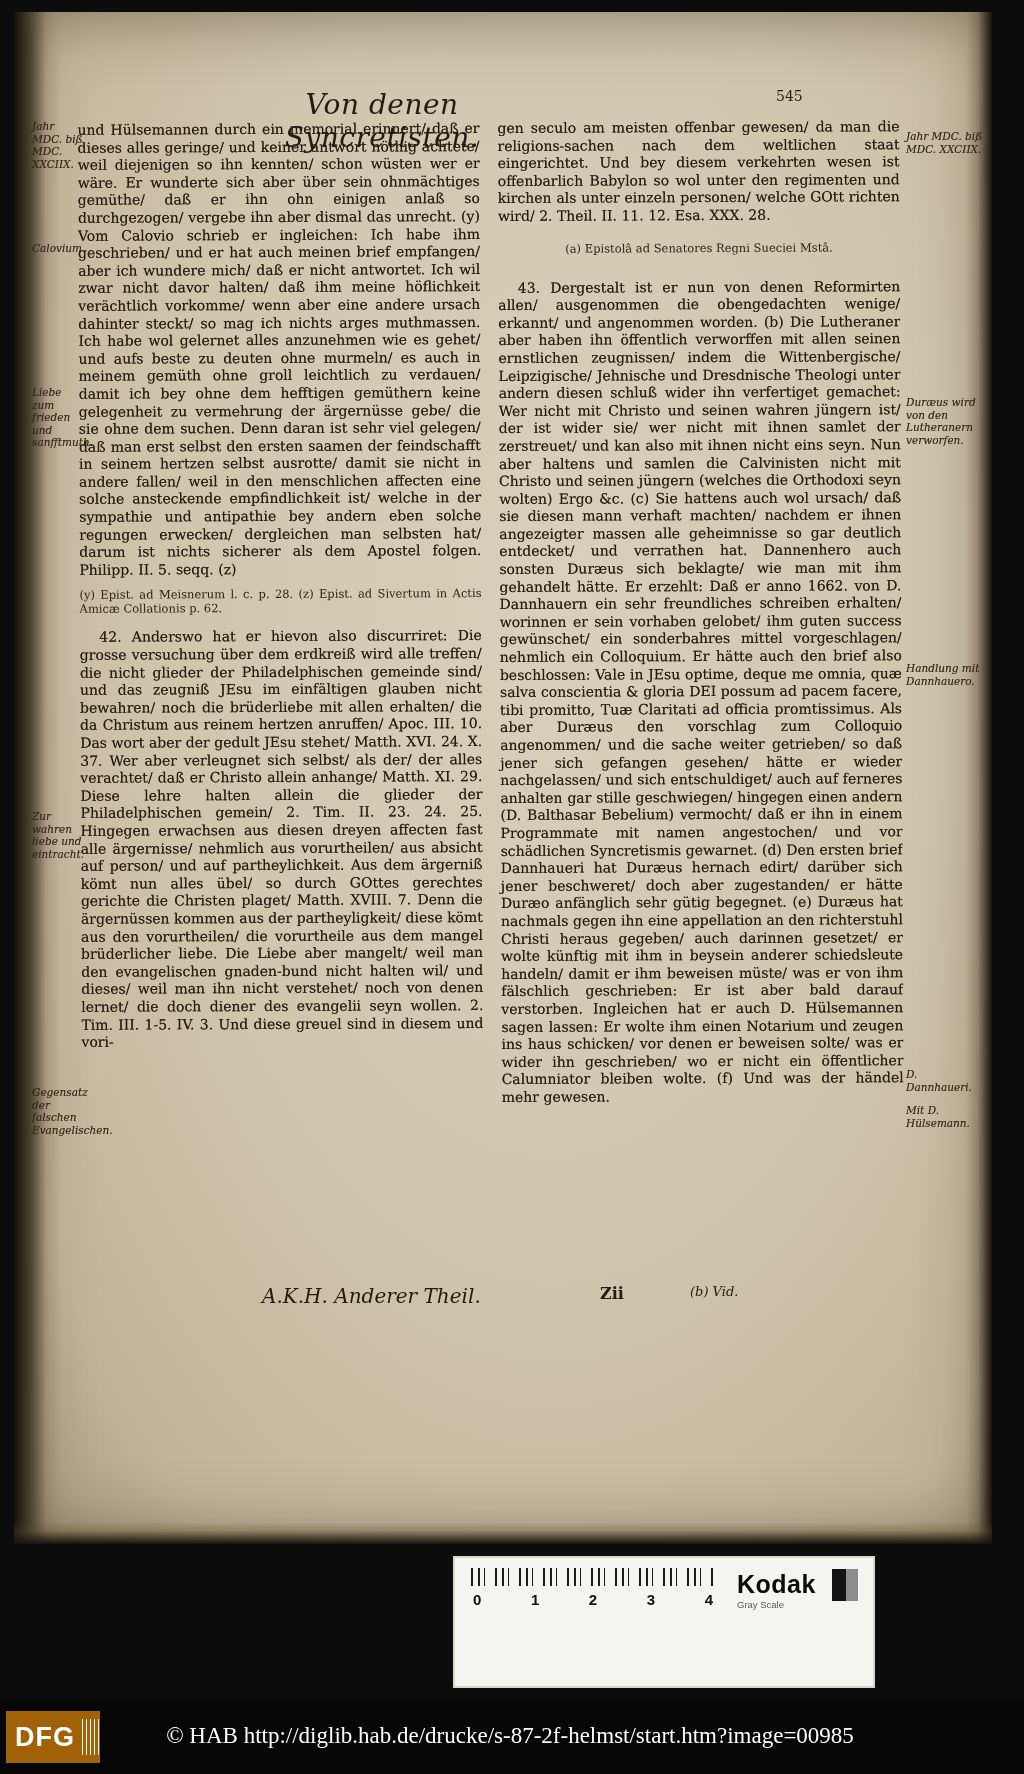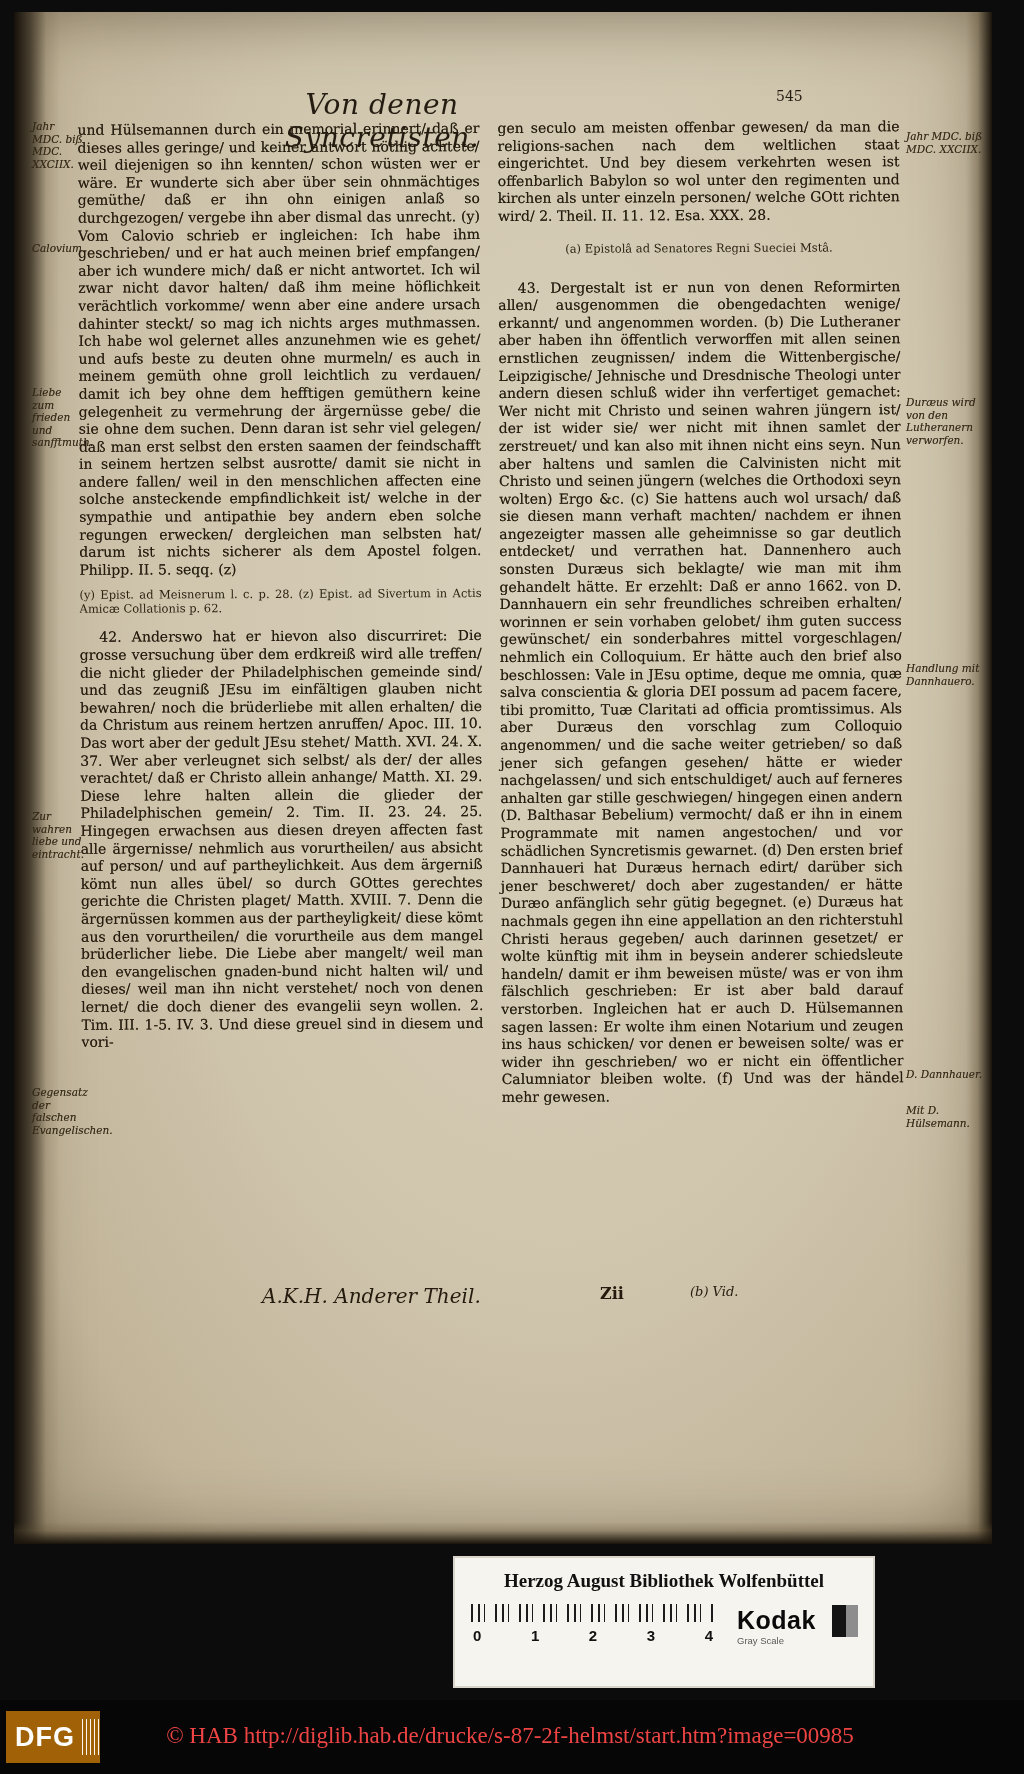--- a/index.html
+++ b/index.html
@@ -147,21 +147,21 @@
     font-weight: bold; font-size: 27px; letter-spacing: 1px;
   }
   .dfg-pattern {
     display: inline-block;
     width: 18px; height: 36px; margin-left: 7px;
     background: repeating-linear-gradient(90deg, rgba(255,255,255,0.95) 0 1.2px, rgba(0,0,0,0) 1.2px 4px);
   }
   .copyright {
     position: absolute; left: 110px; top: 23px; width: 800px;
     text-align: center;
-    color: #ef4444;
+    color: #ffffff;
     font-family: "Liberation Serif", serif;
     font-size: 23px;
   }
 </style>
 </head>
 <body>
 
 <div>
 
   <div class="paper">
@@ -176,21 +176,21 @@
 
     <div class="mnote ml" style="top:108px">Jahr MDC. biß MDC. XXCIIX.</div>
     <div class="mnote ml" style="top:230px">Calovium.</div>
     <div class="mnote ml" style="top:374px">Liebe zum frieden und sanfftmuth.</div>
     <div class="mnote ml" style="top:798px">Zur wahren liebe und eintracht.</div>
     <div class="mnote ml" style="top:1074px">Gegensatz der falschen Evangelischen.</div>
 
     <div class="mnote mr" style="top:118px">Jahr MDC. biß MDC. XXCIIX.</div>
     <div class="mnote mr" style="top:384px">Duræus wird von den Lutheranern verworfen.</div>
     <div class="mnote mr" style="top:650px">Handlung mit Dannhauero.</div>
-    <div class="mnote mr" style="top:1056px">D. Dannhauer.</div>
+    <div class="mnote mr" style="top:1056px">D. Dannhaueri.</div>
     <div class="mnote mr" style="top:1092px">Mit D. Hülsemann.</div>
 
     <div class="columns">
       <div class="col">
         <p class="body-par">und Hülsemannen durch ein memorial erinnert/ daß er dieses alles geringe/ und keiner antwort nöthig achtete/ weil diejenigen so ihn kennten/ schon wüsten wer er wäre. Er wunderte sich aber über sein ohnmächtiges gemüthe/ daß er ihn ohn einigen anlaß so durchgezogen/ vergebe ihn aber dismal das unrecht. (y) Vom Calovio schrieb er ingleichen: Ich habe ihm geschrieben/ und er hat auch meinen brief empfangen/ aber ich wundere mich/ daß er nicht antwortet. Ich wil zwar nicht davor halten/ daß ihm meine höflichkeit verächtlich vorkomme/ wenn aber eine andere ursach dahinter steckt/ so mag ich nichts arges muthmassen. Ich habe wol gelernet alles anzunehmen wie es gehet/ und aufs beste zu deuten ohne murmeln/ es auch in meinem gemüth ohne groll leichtlich zu verdauen/ damit ich bey ohne dem hefftigen gemüthern keine gelegenheit zu vermehrung der ärgernüsse gebe/ die sie ohne dem suchen. Denn daran ist sehr viel gelegen/ daß man erst selbst den ersten saamen der feindschafft in seinem hertzen selbst ausrotte/ damit sie nicht in andere fallen/ weil in den menschlichen affecten eine solche ansteckende empfindlichkeit ist/ welche in der sympathie und antipathie bey andern eben solche regungen erwecken/ dergleichen man selbsten hat/ darum ist nichts sicherer als dem Apostel folgen. Philipp. II. 5. seqq. (z)</p>
         <p class="footnote">(y) Epist. ad Meisnerum l. c. p. 28.   (z) Epist. ad Sivertum in Actis Amicæ Collationis p. 62.</p>
         <p class="body-par indent">42. Anderswo hat er hievon also discurriret: Die grosse versuchung über dem erdkreiß wird alle treffen/ die nicht glieder der Philadelphischen gemeinde sind/ und das zeugniß JEsu im einfältigen glauben nicht bewahren/ noch die brüderliebe mit allen erhalten/ die da Christum aus reinem hertzen anruffen/ Apoc. III. 10. Das wort aber der gedult JEsu stehet/ Matth. XVI. 24. X. 37. Wer aber verleugnet sich selbst/ als der/ der alles verachtet/ daß er Christo allein anhange/ Matth. XI. 29. Diese lehre halten allein die glieder der Philadelphischen gemein/ 2. Tim. II. 23. 24. 25. Hingegen erwachsen aus diesen dreyen affecten fast alle ärgernisse/ nehmlich aus vorurtheilen/ aus absicht auf person/ und auf partheylichkeit. Aus dem ärgerniß kömt nun alles übel/ so durch GOttes gerechtes gerichte die Christen plaget/ Matth. XVIII. 7. Denn die ärgernüssen kommen aus der partheyligkeit/ diese kömt aus den vorurtheilen/ die vorurtheile aus dem mangel brüderlicher liebe. Die Liebe aber mangelt/ weil man den evangelischen gnaden-bund nicht halten wil/ und dieses/ weil man ihn nicht verstehet/ noch von denen lernet/ die doch diener des evangelii seyn wollen. 2. Tim. III. 1-5. IV. 3. Und diese greuel sind in diesem und vori-</p>
       </div>
       <div class="col">
         <p class="body-par">gen seculo am meisten offenbar gewesen/ da man die religions-sachen nach dem weltlichen staat eingerichtet. Und bey diesem verkehrten wesen ist offenbarlich Babylon so wol unter den regimenten und kirchen als unter einzeln personen/ welche GOtt richten wird/ 2. Theil. II. 11. 12. Esa. XXX. 28.</p>
@@ -200,21 +200,20 @@
     </div>
 
     <div class="page-footer">
       <span class="catchword">A.K.H. Anderer Theil.</span>
       <span class="signature">Zii</span>
       <span class="sig-note">(b) Vid.</span>
     </div>
   </div>
 
   <div class="calib-card">
-    <div class="calib-title">Herzog August Bibliothek Wolfenbüttel</div>
     <div class="calib-row">
       <div class="calib-scale">
         <div class="ticks"></div>
         <div class="nums">
           <span>0</span>
           <span>1</span>
           <span>2</span>
           <span>3</span>
           <span>4</span>
         </div>

